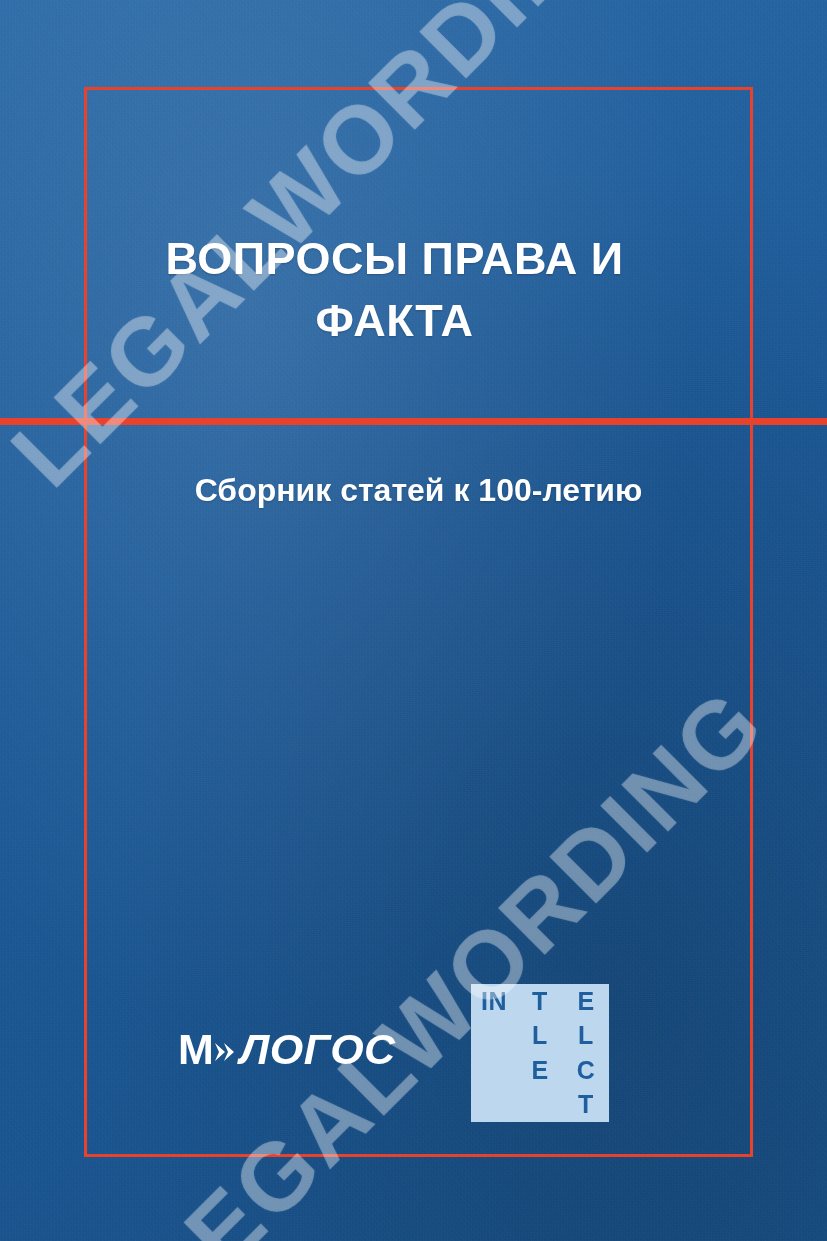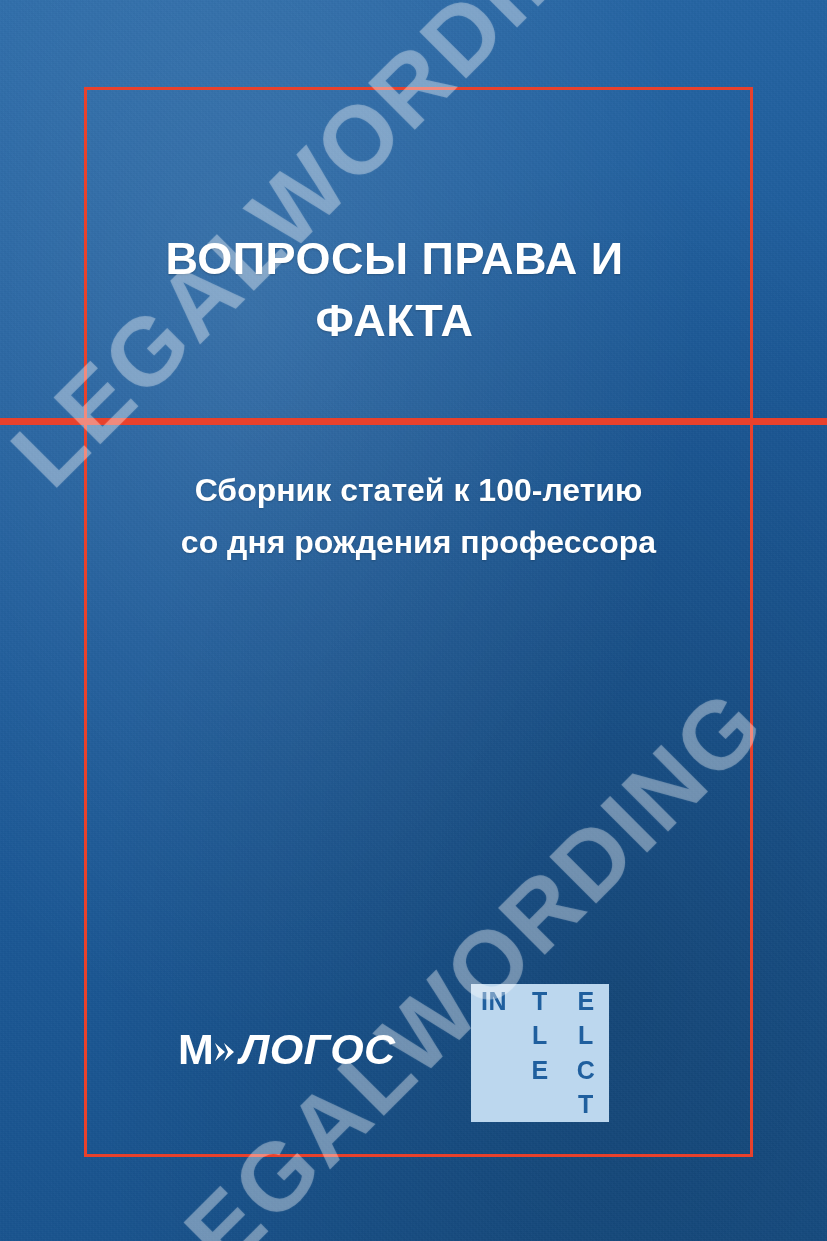--- a/index.html
+++ b/index.html
@@ -177,21 +177,20 @@
 
   <div class="frame"></div>
   <div class="rule"></div>
 
   <div class="title-block">
     <div class="title-line">ВОПРОСЫ ПРАВА И ФАКТА</div>
   </div>
 
   <div class="subtitle-block">
     <div class="subtitle-line">Сборник статей к 100-летию</div>
-    <div class="subtitle-line">со дня рождения профессора</div>
   </div>
 
   <div class="publisher-logo">
     <span class="publisher-m">М</span>
     <svg class="publisher-mark" viewBox="0 0 26 26">
       <polygon points="2,4 12,13 2,22 6,13" fill="#ffffff"></polygon>
       <polygon points="11,4 21,13 11,22 15,13" fill="#ffffff"></polygon>
     </svg>
     <span class="publisher-rest">ЛОГОС</span>
   </div>

